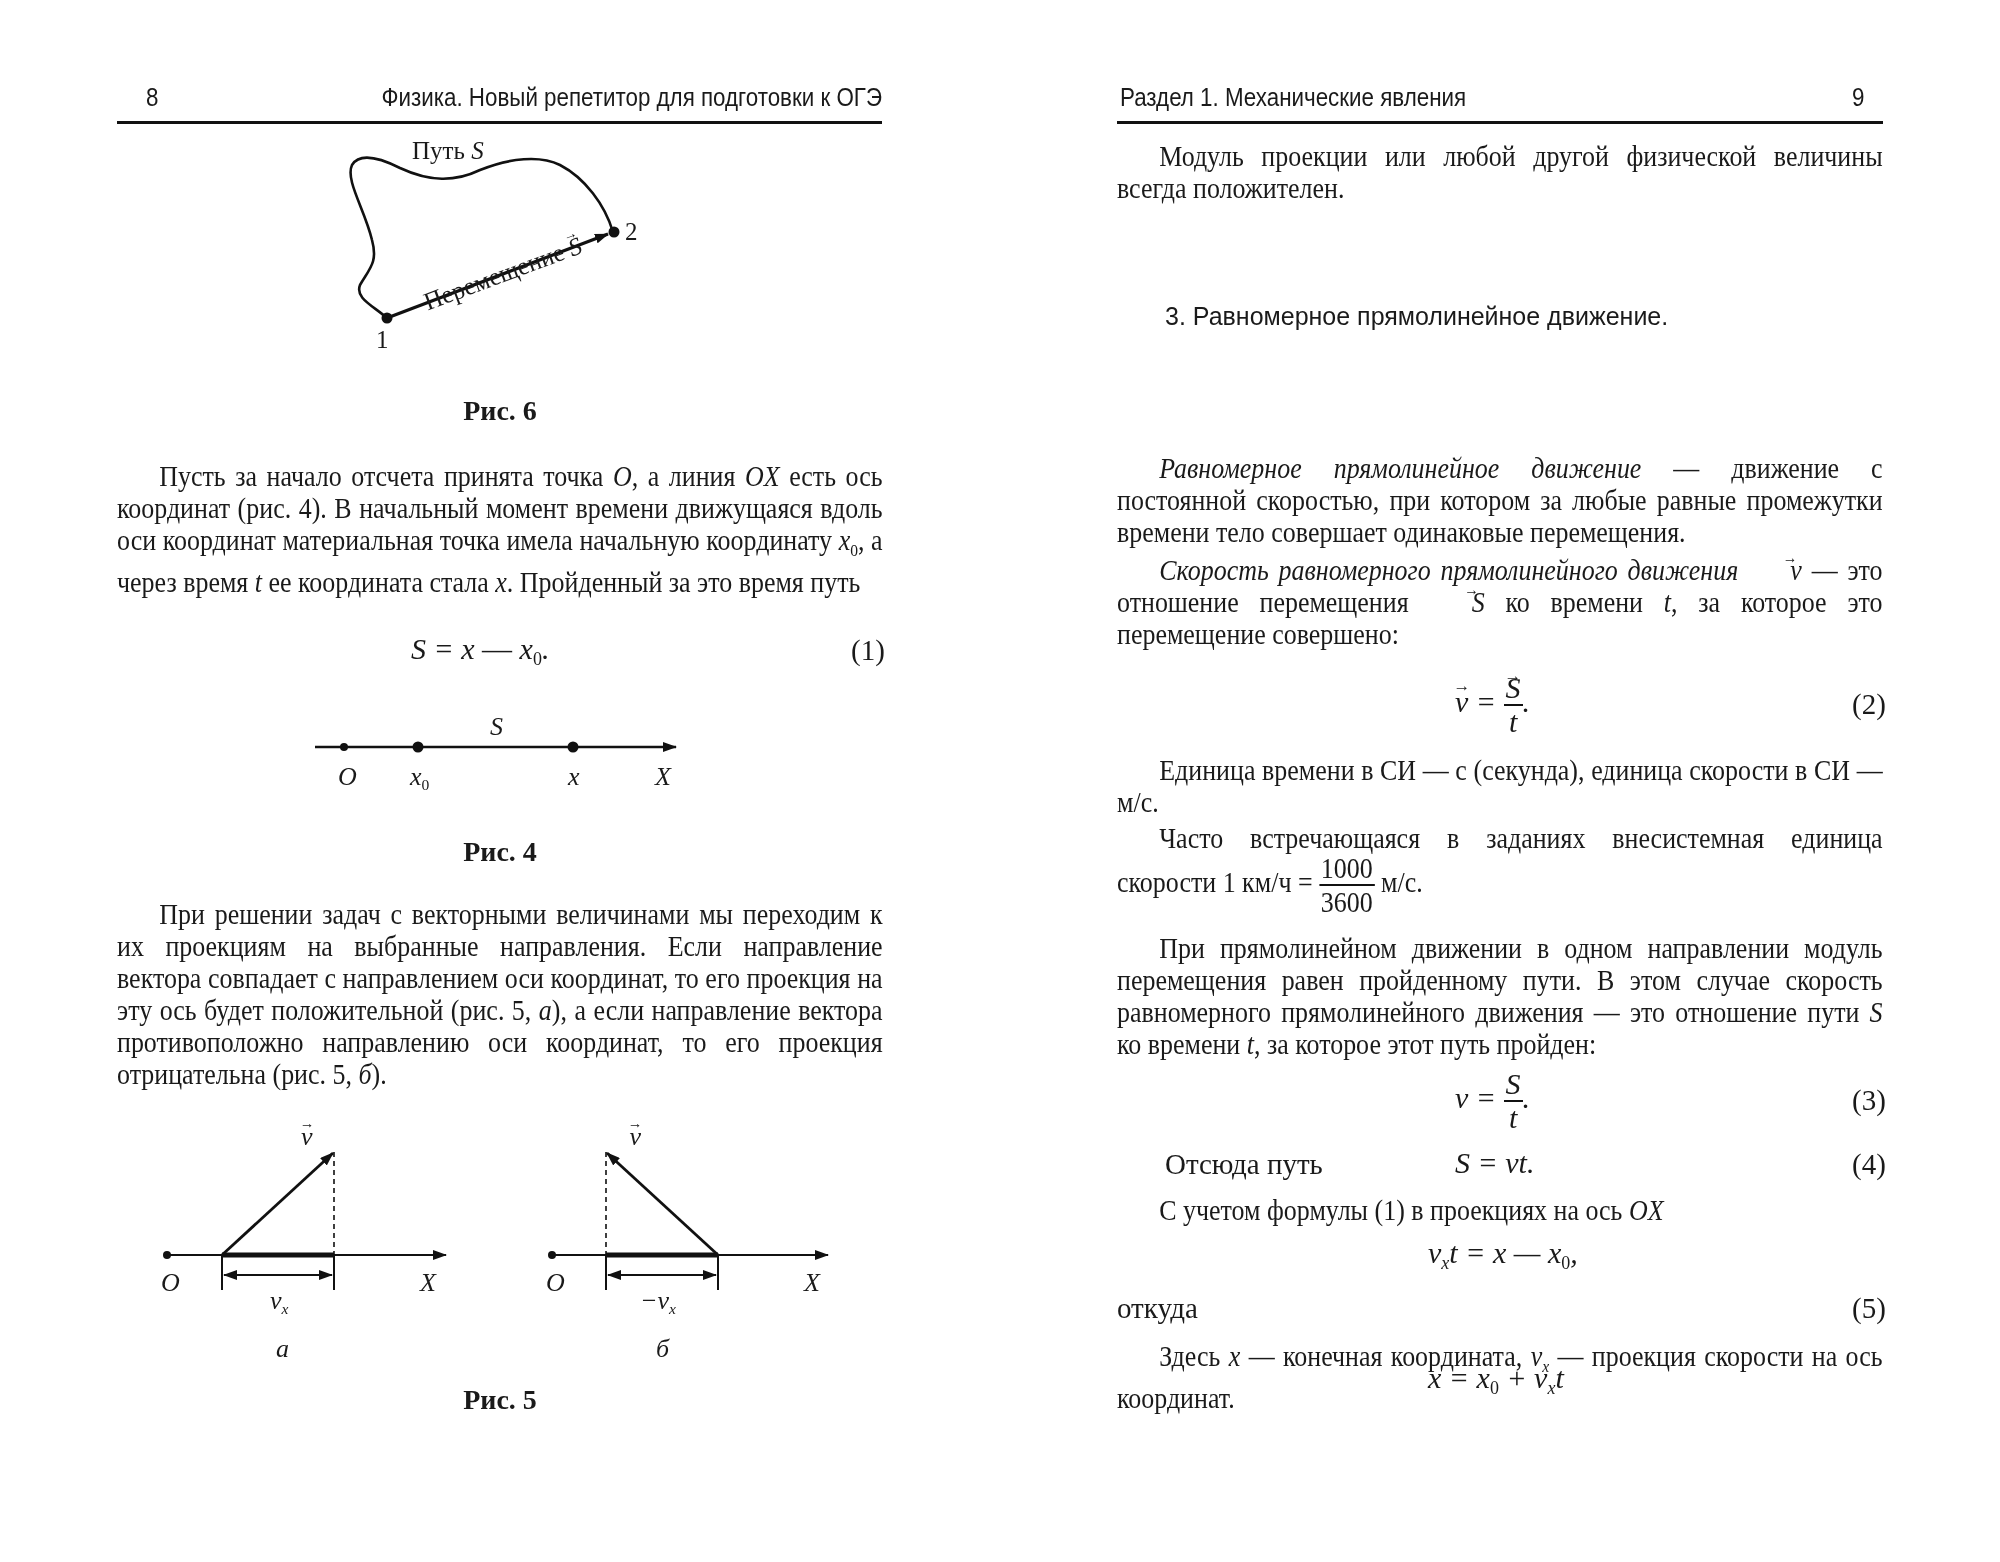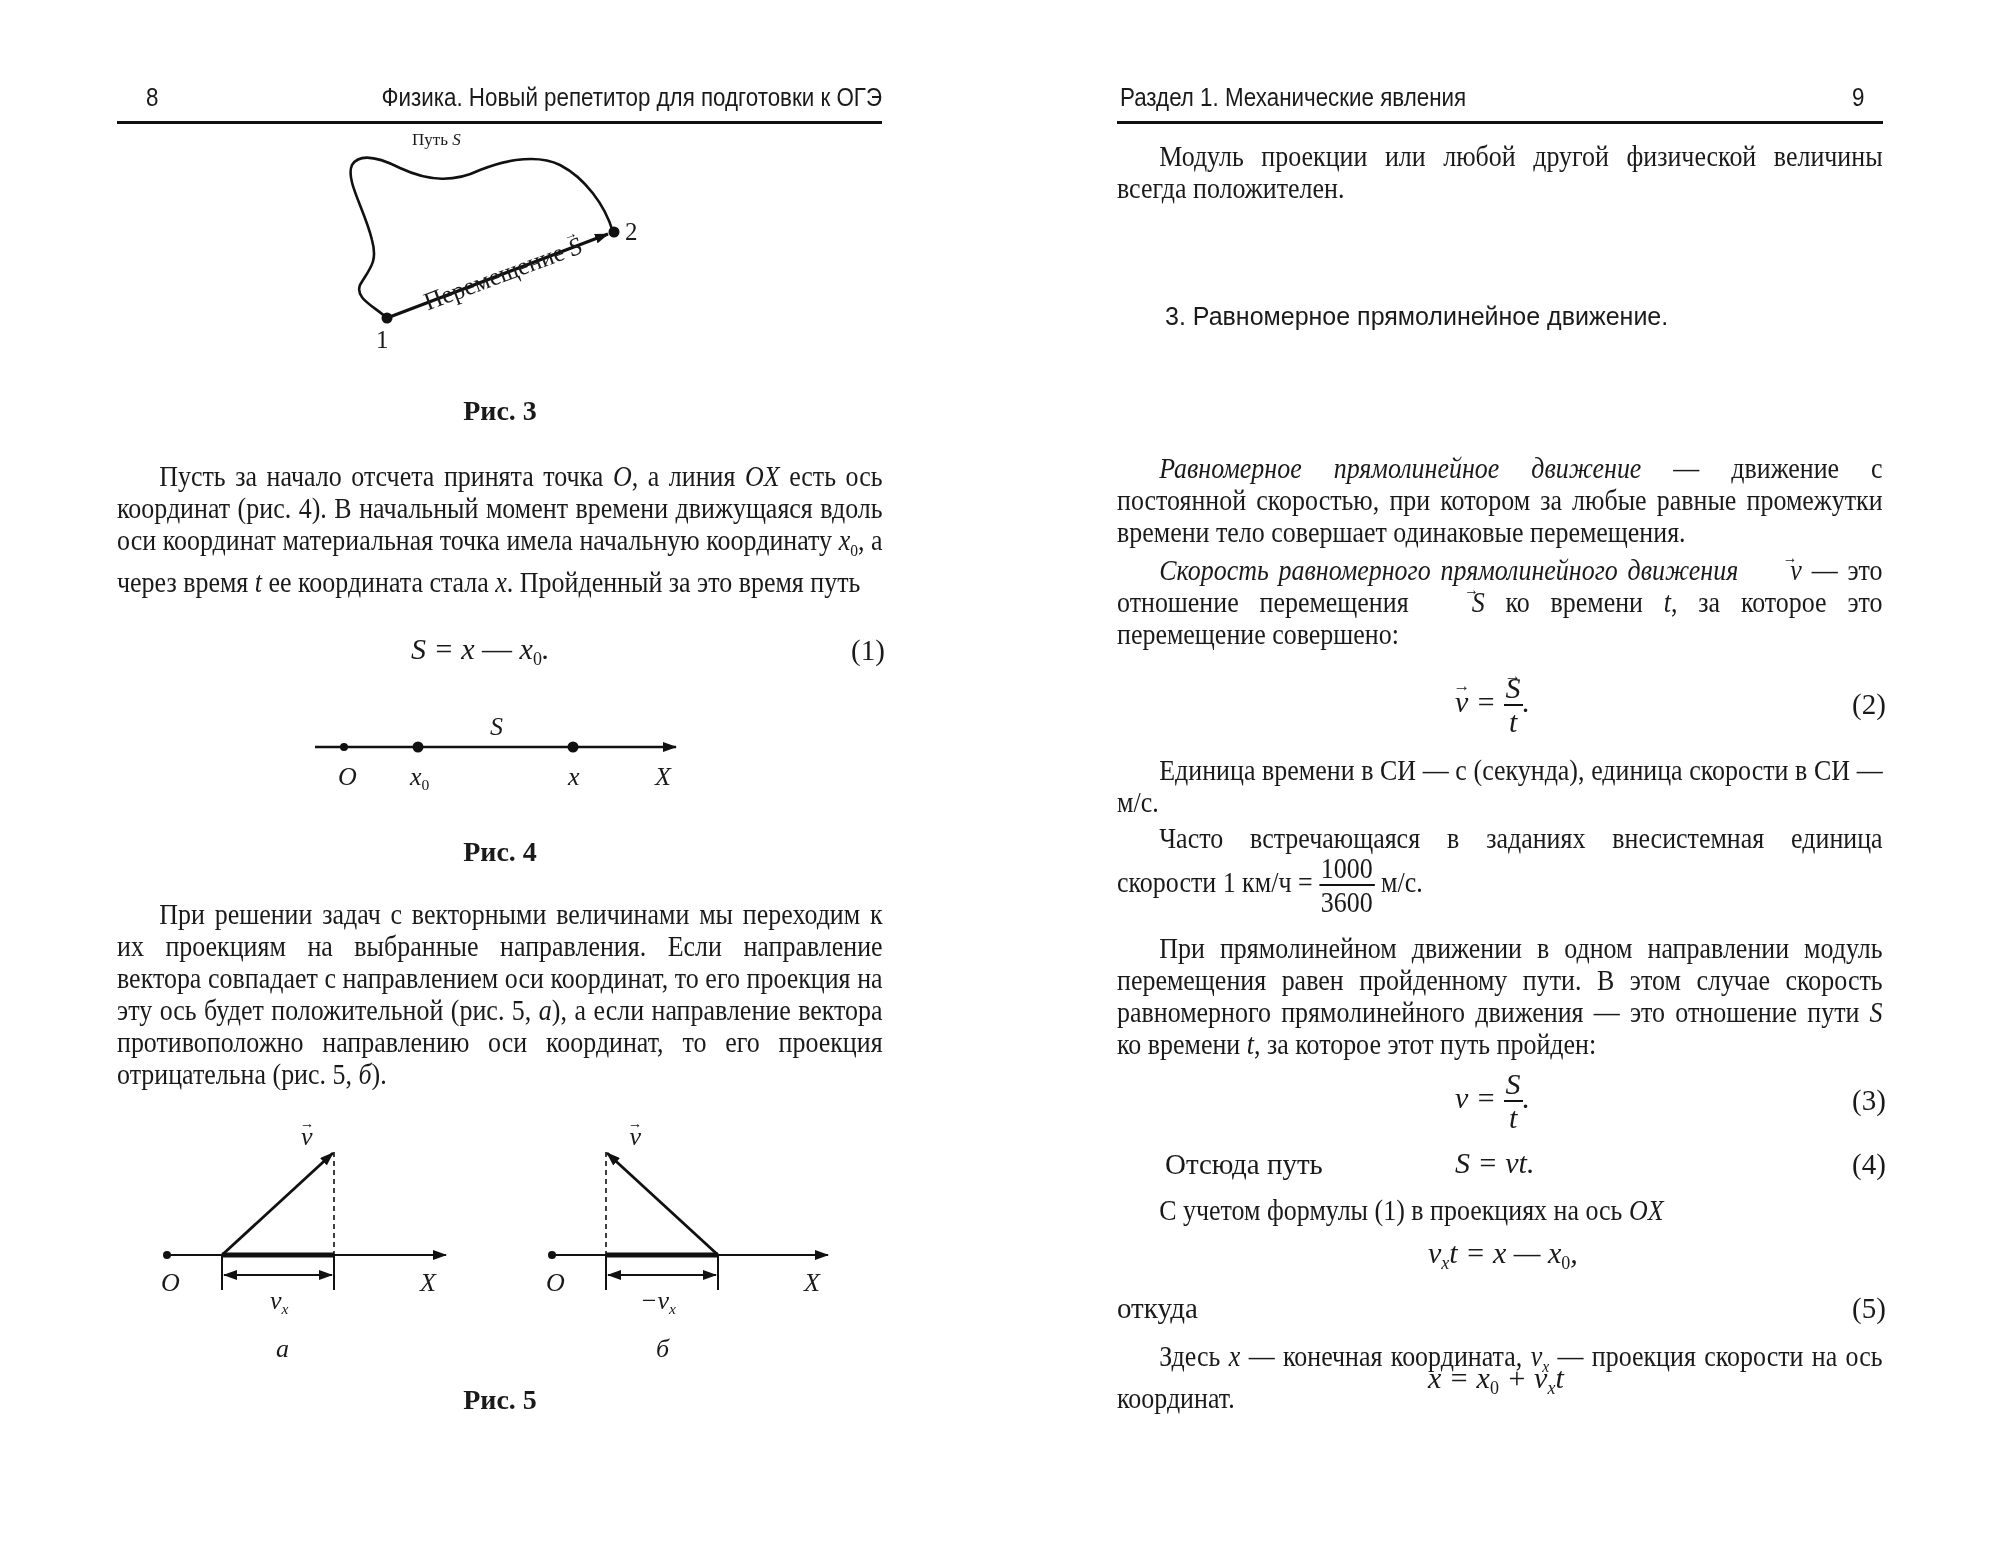--- a/index.html
+++ b/index.html
@@ -49,31 +49,31 @@
       </marker>
       <marker id="ahb" markerWidth="14" markerHeight="10" refX="1" refY="5" orient="auto" markerUnits="userSpaceOnUse">
         <path d="M14,0 L0,5 L14,10 Z" fill="#111"></path>
       </marker>
     </defs>
     <path d="M387,318 C372,305 355,298 360,285 C370,268 378,262 372,240 C365,210 345,180 352,165 C360,152 380,158 400,168 C430,182 455,182 480,170 C510,158 540,155 560,165 C585,178 605,205 613,232" fill="none" stroke="#111" stroke-width="2.6"></path>
     <line x1="387" y1="318" x2="608" y2="234" stroke="#111" stroke-width="3.2" marker-end="url(#ahs)"></line>
     <circle cx="387" cy="318" r="5.5" fill="#111"></circle>
     <circle cx="614" cy="232" r="5.5" fill="#111"></circle>
   </svg>
-  <div class="lblr" style="left:412px; top:130px; font-size:17px;">
+  <div class="lblr" style="left:412px; top:137px; font-size:25px;">
     <span>Путь</span>
     <i>S</i>
   </div>
   <div class="lblr" style="left:420px; top:290px; font-size:25px; transform:rotate(-20.5deg); transform-origin:left top;">
     <span>Перемещение</span>
     <i class="vec">S</i>
   </div>
   <div class="lblr" style="left:376px; top:326px; font-size:25px;">1</div>
   <div class="lblr" style="left:625px; top:218px; font-size:25px;">2</div>
-  <div class="cap" style="left:500px; top:395px;">Рис. 3</div>
+  <div class="cap" style="left:500px; top:395px;">Рис. 6</div>
 
   
   <div class="body" style="left:117px; top:460px; width:870px;">
     <p class="ind" style="text-align-last:left;">
       <span>Пусть за начало отсчета принята точка </span><i>O</i><span>, а линия </span><i>OX</i><span> есть ось координат (рис. 4). В начальный момент времени движущаяся вдоль оси координат материальная точка имела начальную координату </span><i>x</i><sub>0</sub><span>, а через время </span><i>t</i><span> ее координата стала </span><i>x</i><span>. Пройденный за это время путь</span>
     </p>
   </div>
 
   
   <div class="eq" style="left:411px; top:632px;">

